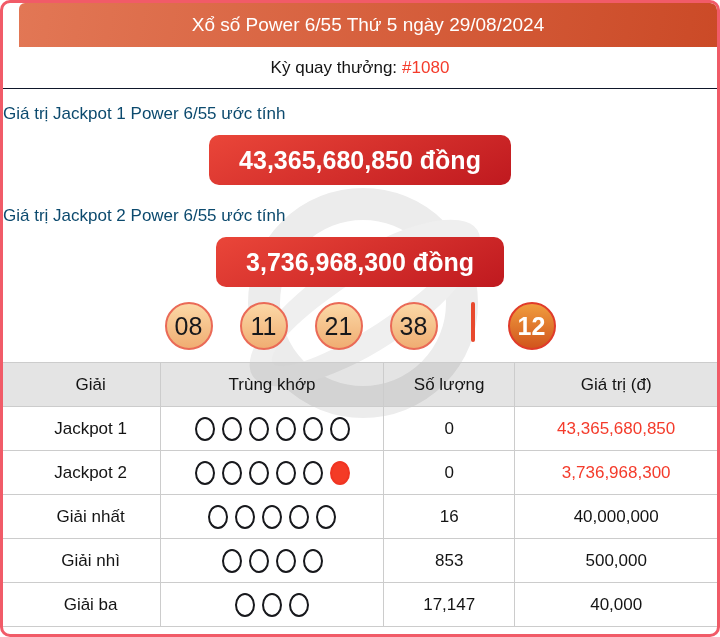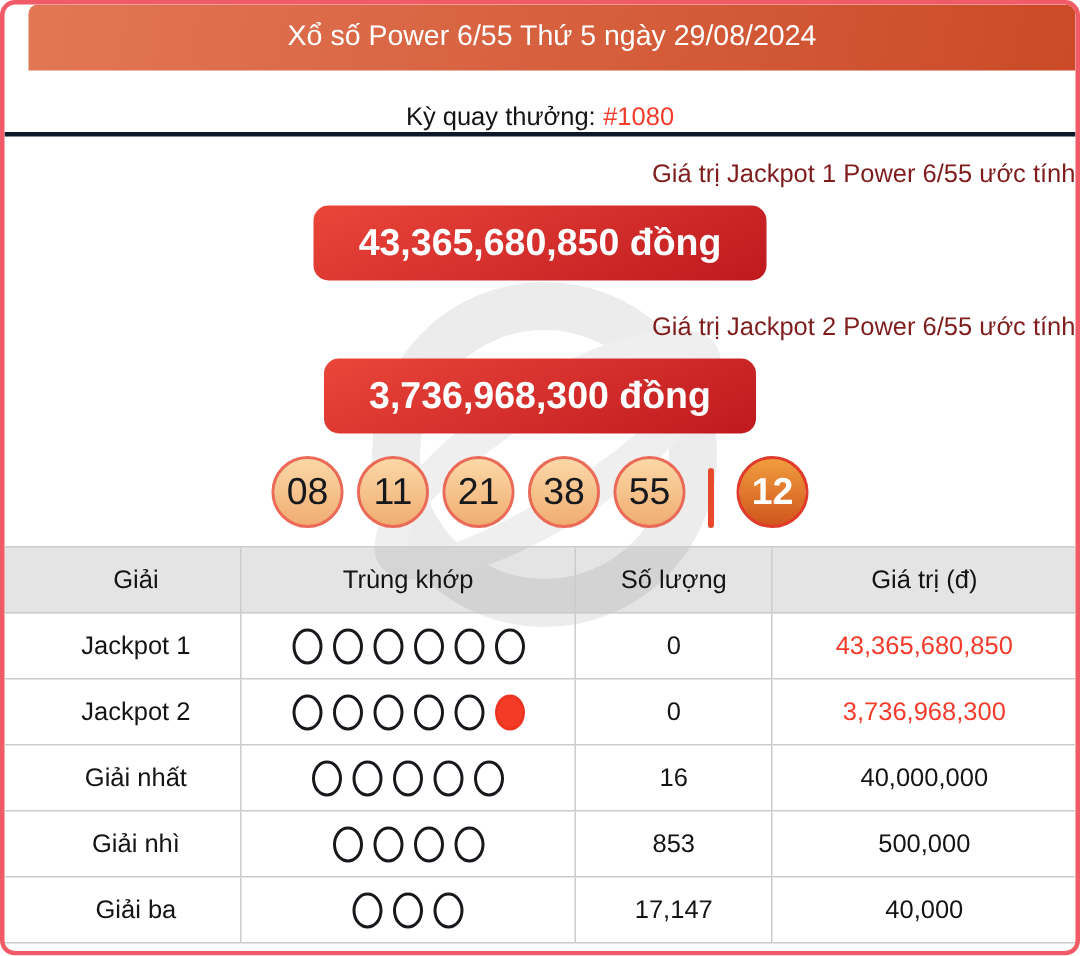--- a/index.html
+++ b/index.html
@@ -19,36 +19,36 @@
     transform:rotate(-33deg);
   }
   .content { position:relative; z-index:1; }
 
   .header {
     height:44px; display:flex; align-items:center; justify-content:center;
     background:linear-gradient(100deg,#e27755 0%, #cb4a27 100%);
     color:#fff; font-size:19px; border-radius:6px 6px 0 0;margin-left:16px;
   }
   .draw-row {
-    height:41px; display:flex; align-items:flex-end; justify-content:center;
-    font-size:17px; color:#141414; border-bottom:3px solid #0f172a;
+    height:41px; display:flex; align-items:center; justify-content:center;
+    font-size:17px; color:#141414; border-bottom:1px solid #0f172a;
   }
   .draw-number { color:#f43b2b; margin-left:5px; }
 
-  .jp-label { text-align:right; font-size:17px; color:#7f1d1d; margin-top:13px; line-height:24px; }
+  .jp-label { text-align:left; font-size:17px; color:#0c4a6e; margin-top:13px; line-height:24px; }
   .jp-label.second { margin-top:19px; }
   .jp-amount {
     display:block; margin:9px auto 0; width:fit-content; padding:0 30px;
     height:50px; line-height:50px; border:none; cursor:pointer;
     background:linear-gradient(155deg,#ea4639 0%, #bf191f 100%);
     color:#fff; font-size:25px; font-weight:bold; border-radius:10px;
     font-family:"Liberation Sans", sans-serif;
   }
 
-  .balls-row { display:flex; align-items:flex-end; justify-content:center; gap:9px; margin-top:15px; height:48px; }
+  .balls-row { display:flex; align-items:flex-start; justify-content:center; gap:27px; margin-top:15px; height:48px; }
   .ball {
     width:48px; height:48px; border-radius:50%; box-sizing:border-box;
     display:flex; align-items:center; justify-content:center;
     font-size:25px; color:#17181c;
     background:linear-gradient(180deg,#fbd8a6 0%, #f0ad72 100%);
     border:2px solid #ea6a57;
   }
   .ball.special {
     background:linear-gradient(180deg,#f09d3e 0%, #d1551d 100%);
     border-color:#e03b2a; color:#fff; font-weight:bold;
@@ -93,21 +93,20 @@
     <button class="jp-amount">43,365,680,850 đồng</button>
 
     <div class="jp-label second">Giá trị Jackpot 2 Power 6/55 ước tính</div>
     <button class="jp-amount">3,736,968,300 đồng</button>
 
     <div class="balls-row" id="balls-row">
         <span class="ball">08</span>
         <span class="ball">11</span>
         <span class="ball">21</span>
         <span class="ball">38</span>
-        <span class="ball">55</span>
         <div class="separator"></div>
         <span class="ball special">12</span>
       </div>
 
     <div class="prize-table">
       <div class="trow head" id="table-head">
           <div class="tcell w0">Giải</div>
           <div class="tcell w1">Trùng khớp</div>
           <div class="tcell w2">Số lượng</div>
           <div class="tcell w3">Giá trị (đ)</div>

